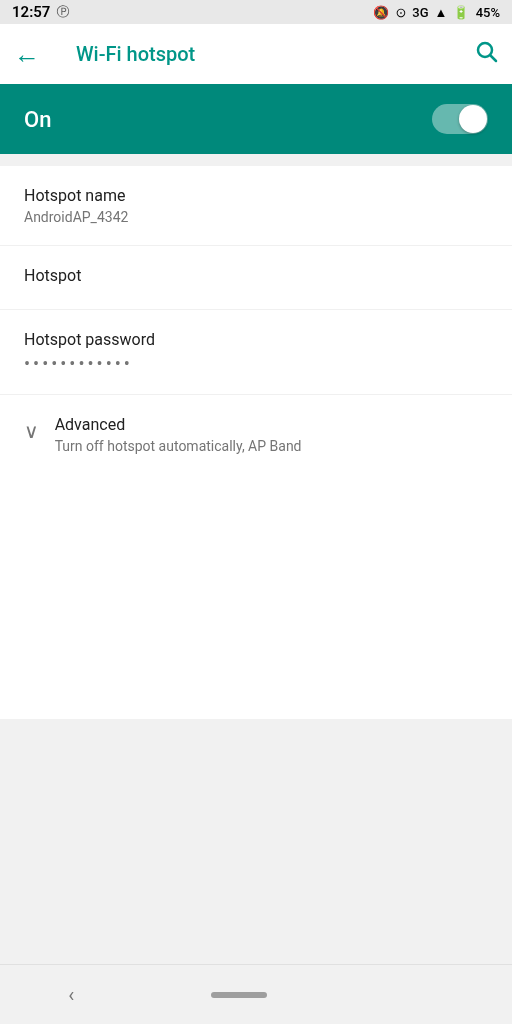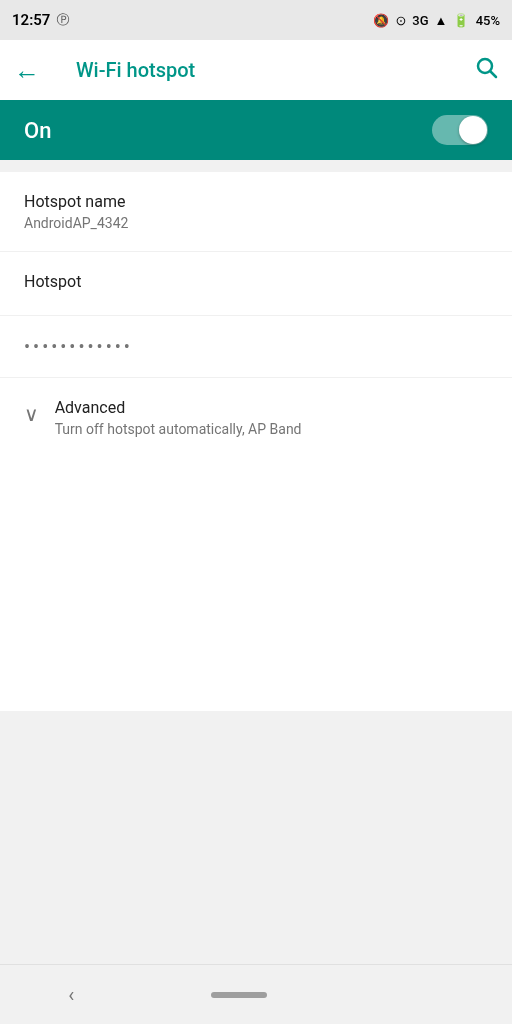--- a/index.html
+++ b/index.html
@@ -10,21 +10,21 @@
       min-height: 1024px;
       background: #f1f1f1;
       font-family: 'Roboto', Arial, sans-serif;
       display: flex;
       flex-direction: column;
     }
 
     
     .status-bar {
       background: #e8e8e8;
-      height: 40px;
+      height: 24px;
       display: flex;
       align-items: center;
       justify-content: space-between;
       padding: 0 12px;
       font-size: 14px;
       font-weight: 500;
     }
 
     .status-left {
       display: flex;
@@ -75,21 +75,21 @@
 
     .app-bar-search {
       color: #009688;
       font-size: 24px;
       cursor: pointer;
     }
 
     
     .toggle-banner {
       background: #00897b;
-      height: 60px;
+      height: 70px;
       display: flex;
       align-items: center;
       padding: 0 24px;
       justify-content: space-between;
     }
 
     .toggle-label {
       color: #ffffff;
       font-size: 22px;
       font-weight: 500;
@@ -249,20 +249,21 @@
   <div class="settings-item">
     <div class="settings-item-title">Hotspot name</div>
     <div class="settings-item-subtitle">AndroidAP_4342</div>
   </div>
 
   <div class="settings-item">
     <div class="settings-item-title">Hotspot</div>
   </div>
 
   <div class="settings-item">
+    <div class="settings-item-title">Hotspot password</div>
     <div class="settings-item-password">••••••••••••</div>
   </div>
 
   <div class="advanced-item">
     <span class="advanced-chevron">∨</span>
     <div class="advanced-content">
       <div class="advanced-title">Advanced</div>
       <div class="advanced-subtitle">Turn off hotspot automatically, AP Band</div>
     </div>
   </div>

